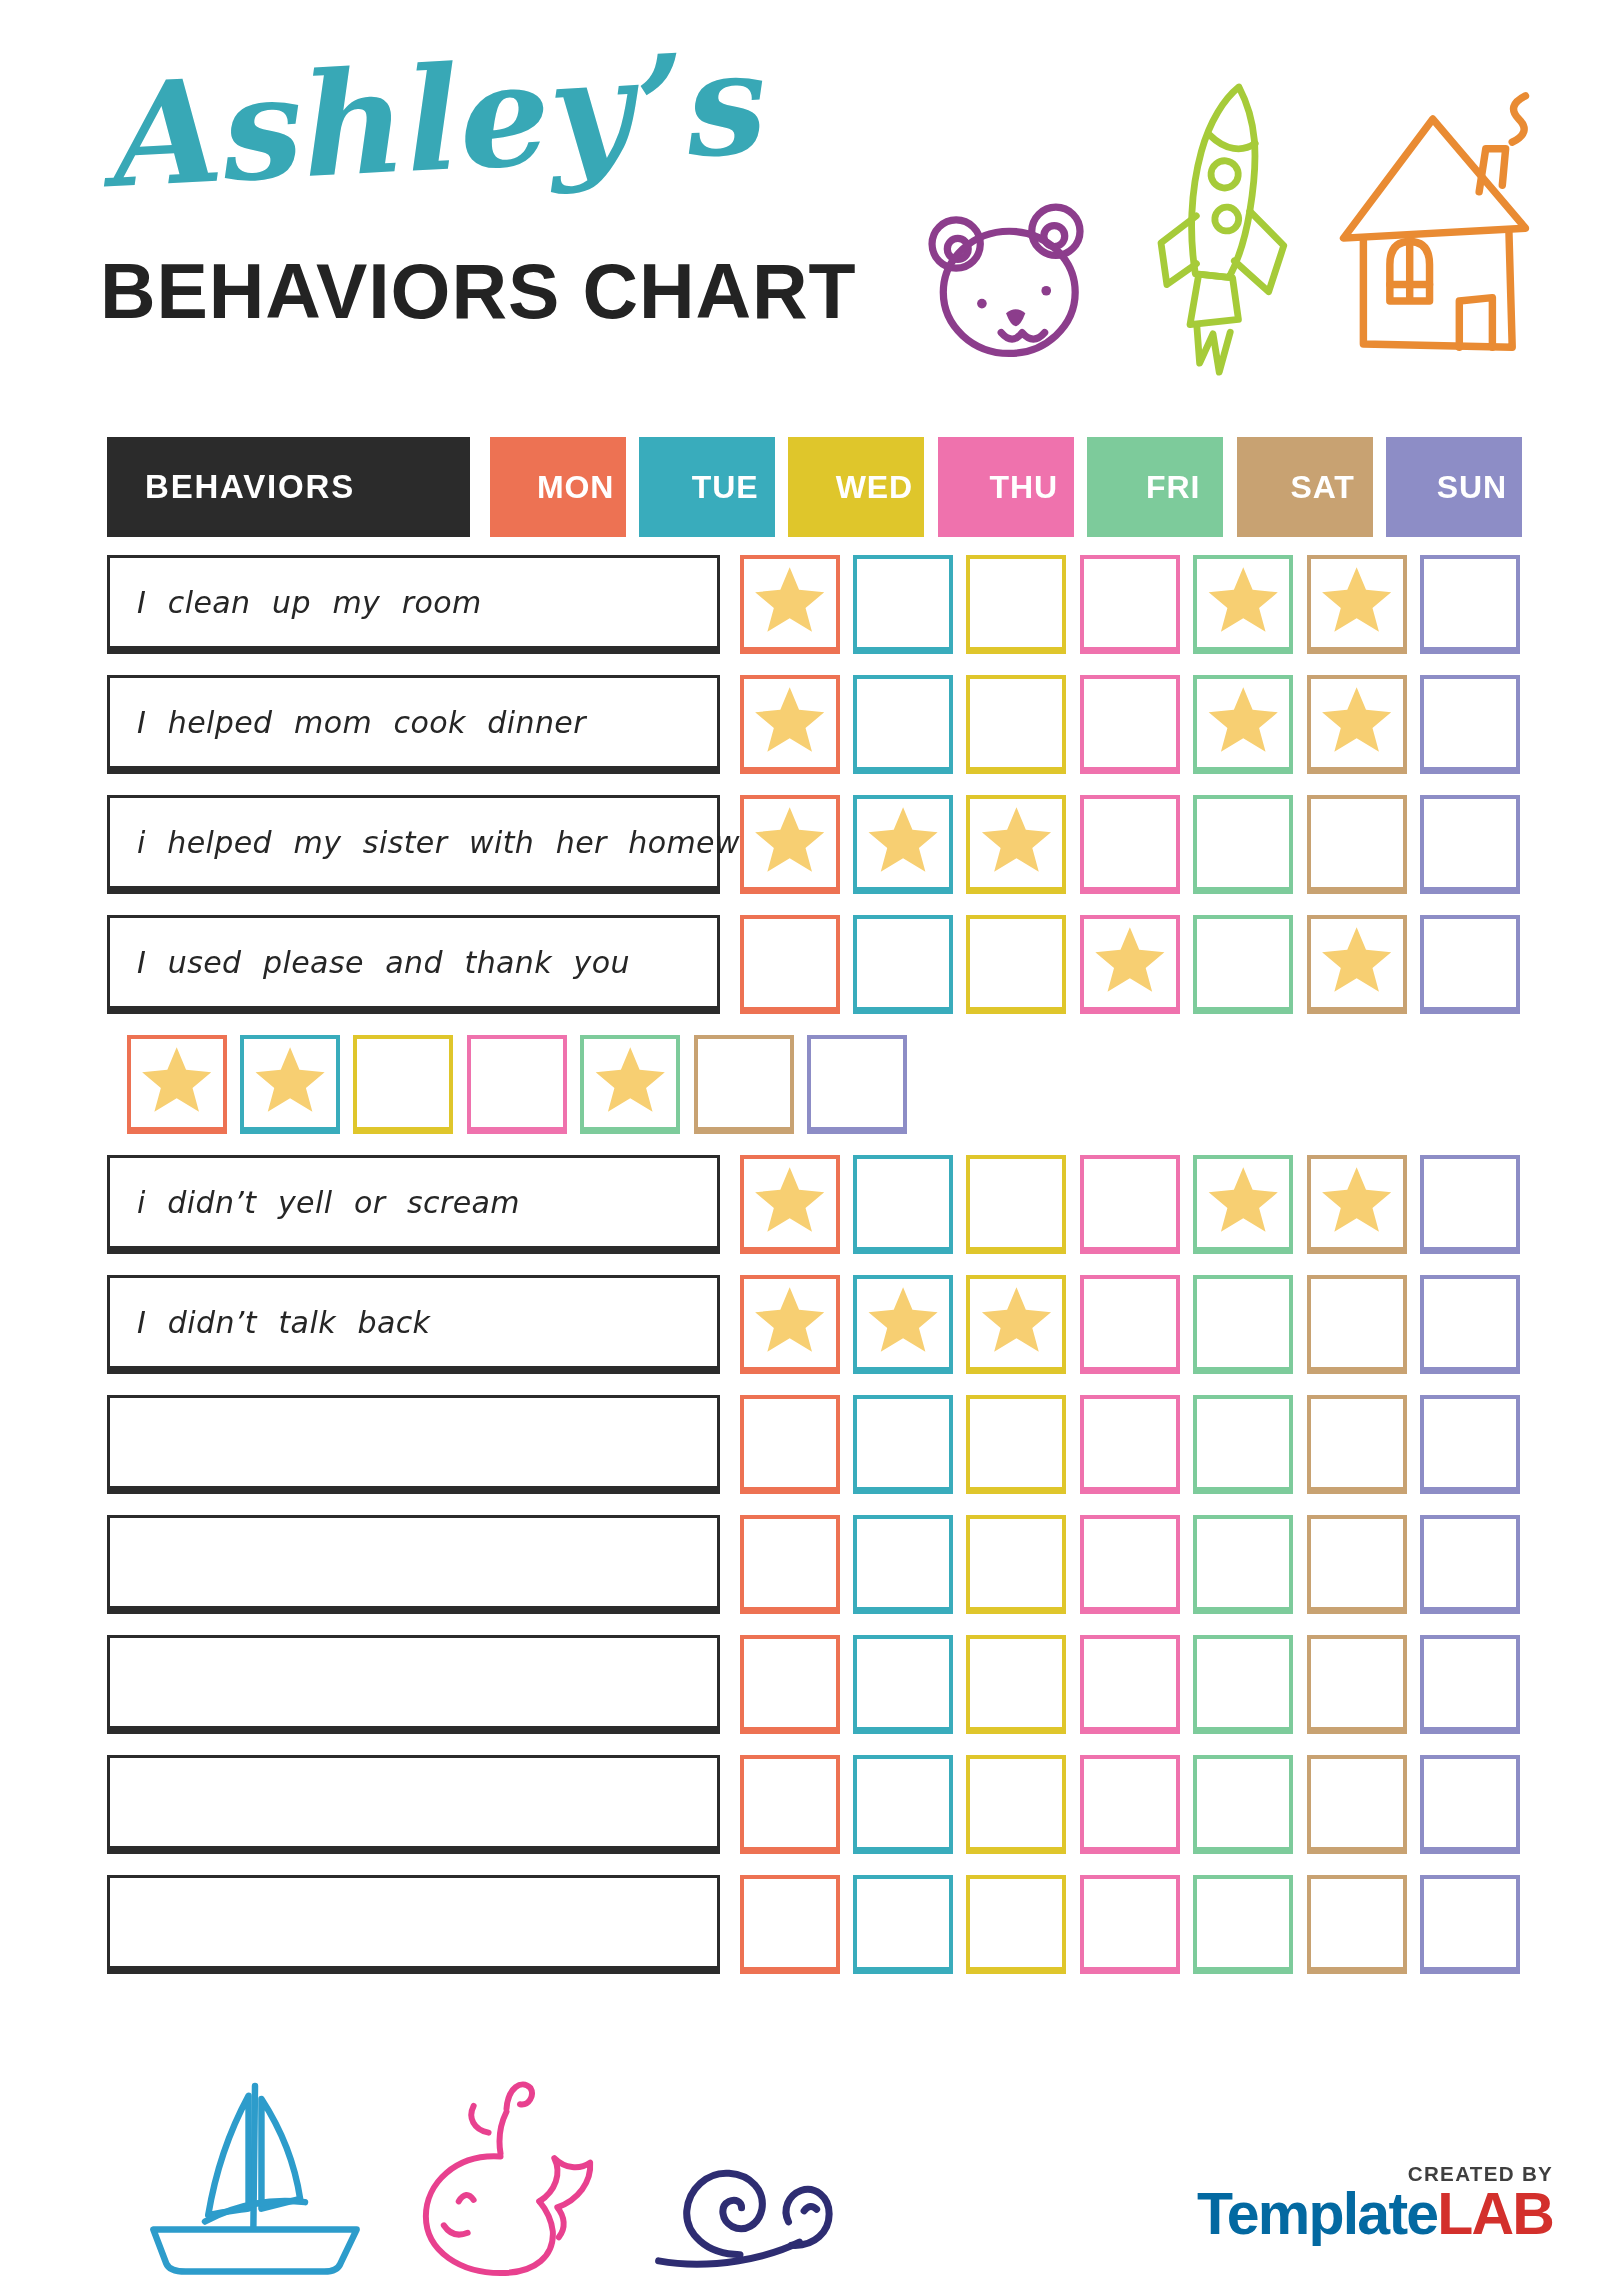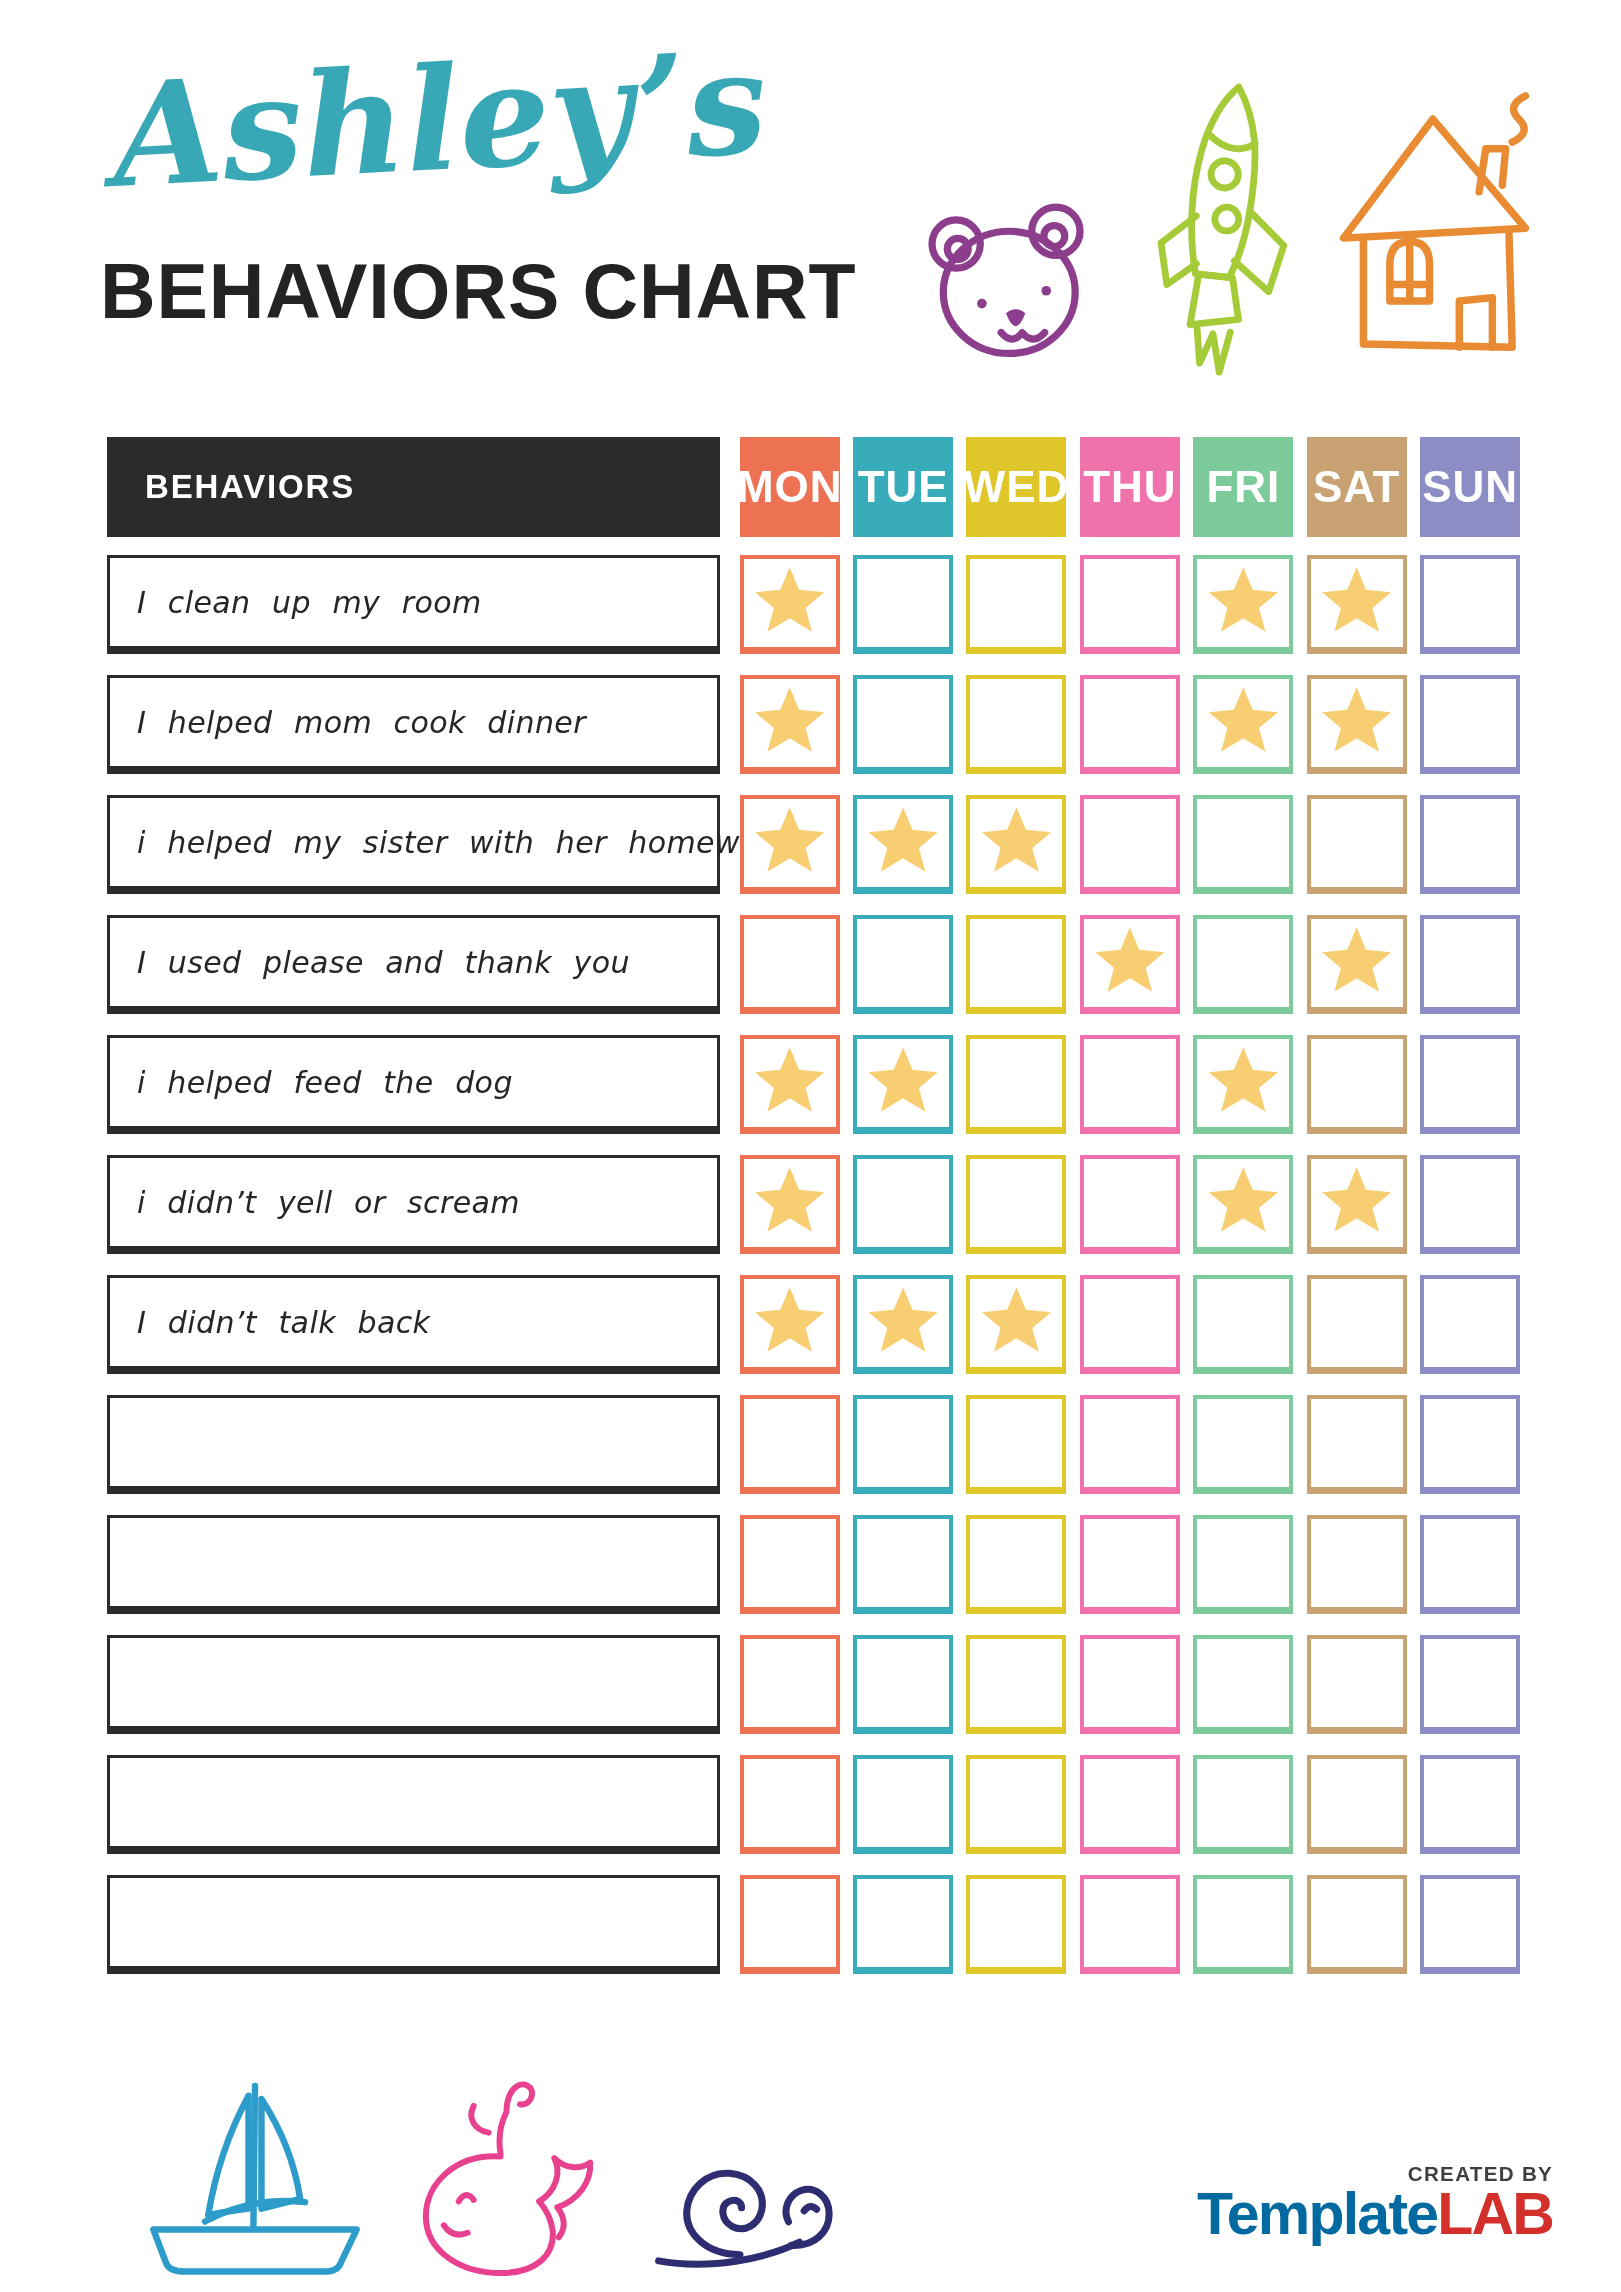--- a/index.html
+++ b/index.html
@@ -17,21 +17,21 @@
   .doodle svg{display:block;overflow:visible;}
 
   
   .chart-table{position:absolute;left:107px;top:437px;width:1415px;}
   .header-row{display:flex;height:100px;margin-bottom:18px;}
   .behaviors-header{width:613px;height:100px;box-sizing:border-box;color:#fff;
         display:flex;align-items:center;padding-left:38px;font-size:33px;font-weight:bold;
         letter-spacing:1.8px;}
   .day-headers{display:flex;gap:13.4px;margin-left:19.7px;}
   .day-header{width:100px;height:100px;display:flex;align-items:center;justify-content:center;
-        color:#fff;font-size:44px;font-weight:bold;letter-spacing:0.9px;}
+        color:#fff;font-size:32px;font-weight:bold;letter-spacing:0.9px;padding-left:36px;}
   .row{display:flex;height:99px;margin-bottom:21px;}
   .behavior-box{width:613px;height:99px;box-sizing:border-box;background:#fff;
         border:3.6px solid #2b2b2b;border-bottom-width:8px;display:flex;align-items:center;
         padding-left:27px;font-family:"DejaVu Sans",sans-serif;font-style:italic;
         font-size:30px;color:#262626;word-spacing:11.6px;letter-spacing:0.4px;white-space:nowrap;}
   .day-cells{display:flex;gap:13.4px;margin-left:19.7px;}
   .day-cell{width:100px;height:99px;box-sizing:border-box;background:#fff;
         border:4.5px solid;border-bottom-width:7.2px;display:flex;align-items:center;justify-content:center;}
   .star{width:72px;height:68px;margin-top:-3.6px;
         clip-path:polygon(50% 0%,63% 33%,98% 37%,72% 60%,81% 95%,50% 75%,19% 95%,28% 60%,2% 37%,37% 33%);}
@@ -164,21 +164,20 @@
               <div class="star" style="background: rgb(247, 207, 114);"></div>
             </div>
             <div class="day-cell" style="border-color: rgb(125, 203, 155);"></div>
             <div class="day-cell" style="border-color: rgb(200, 162, 114);">
               <div class="star" style="background: rgb(247, 207, 114);"></div>
             </div>
             <div class="day-cell" style="border-color: rgb(141, 141, 198);"></div>
           </div>
         </div>
         <div class="row">
-          <div class="behavior-box" style="border-color: rgb(43, 43, 43);">i helped feed the dog</div>
           <div class="day-cells">
             <div class="day-cell" style="border-color: rgb(237, 114, 83);">
               <div class="star" style="background: rgb(247, 207, 114);"></div>
             </div>
             <div class="day-cell" style="border-color: rgb(57, 172, 188);">
               <div class="star" style="background: rgb(247, 207, 114);"></div>
             </div>
             <div class="day-cell" style="border-color: rgb(223, 198, 43);"></div>
             <div class="day-cell" style="border-color: rgb(239, 114, 173);"></div>
             <div class="day-cell" style="border-color: rgb(125, 203, 155);">

